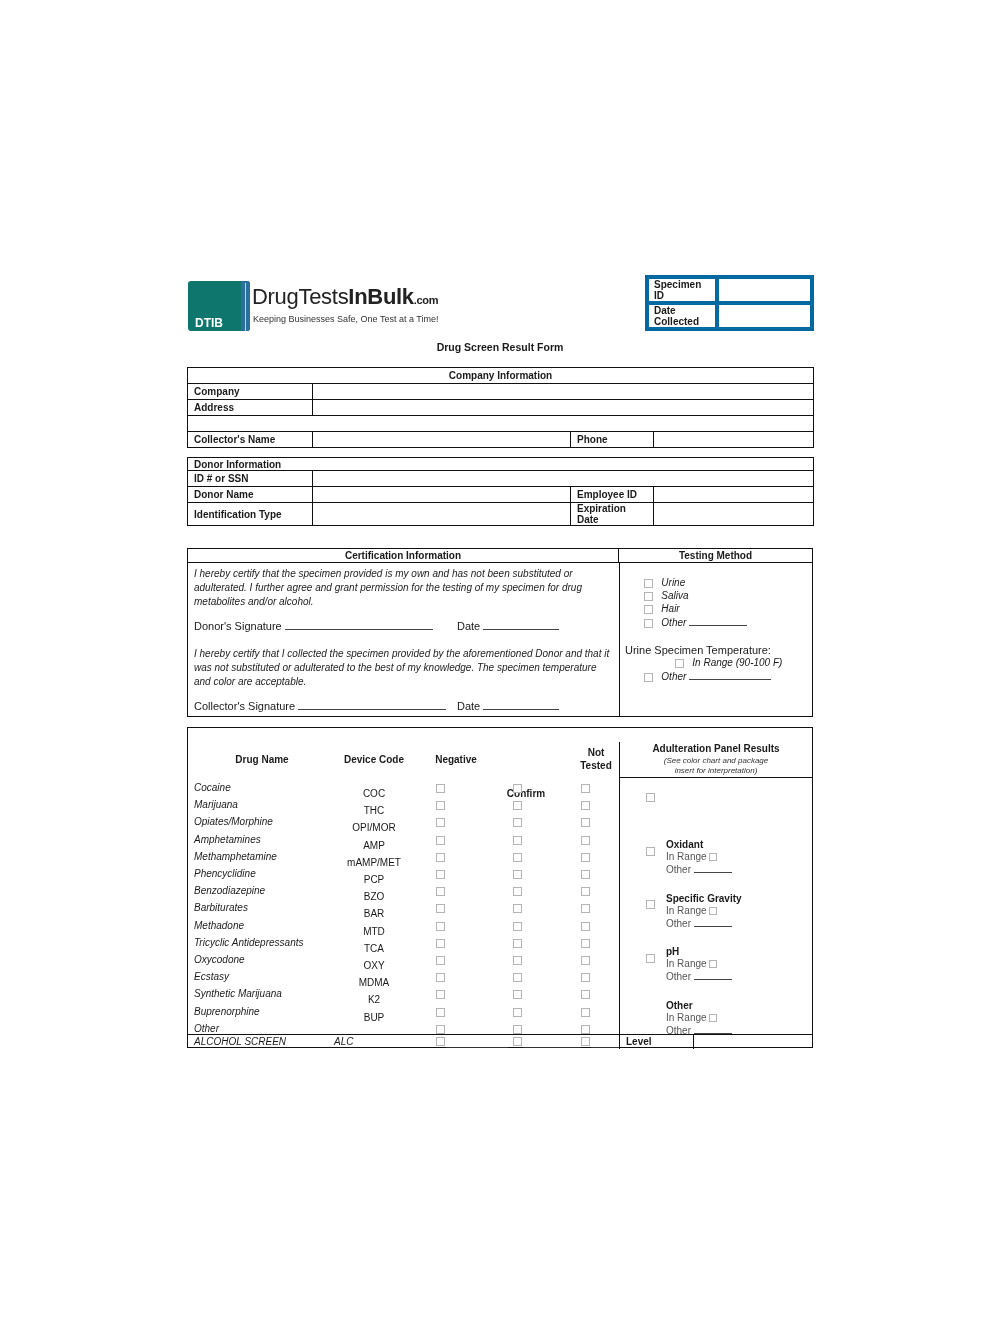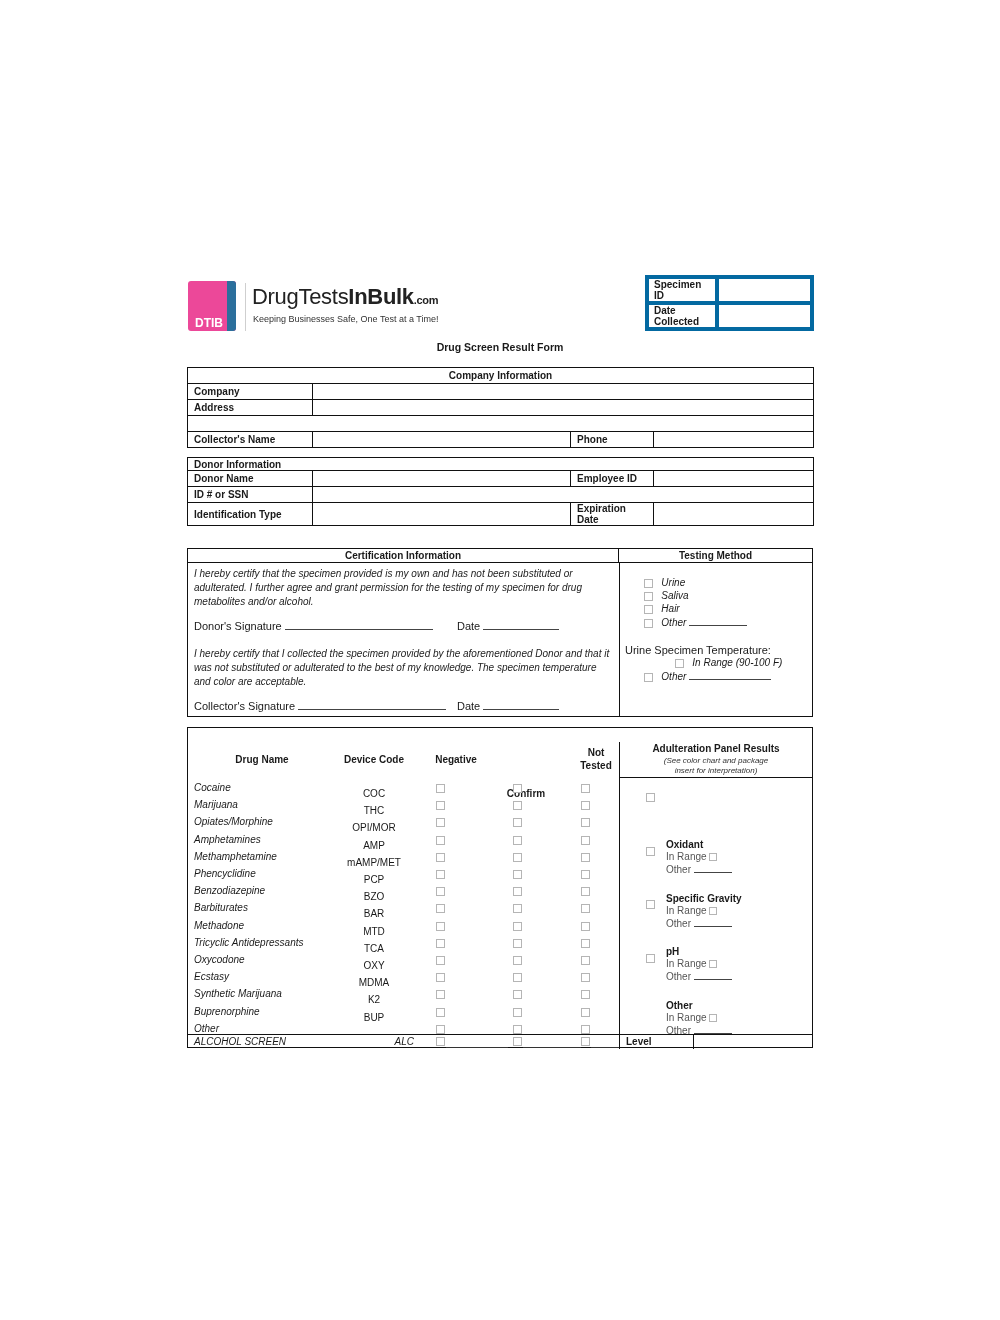--- a/index.html
+++ b/index.html
@@ -4,21 +4,21 @@
 <style>
   * { box-sizing: border-box; margin: 0; padding: 0; }
   html, body { width: 1000px; height: 1320px; background: #ffffff; }
   body { position: relative; font-family: "Liberation Sans", sans-serif; color: #1a1a1a; overflow: hidden; }
   .cond { font-family: "Liberation Sans Narrow", "Liberation Sans", sans-serif; }
   .b { font-weight: bold; }
   .i { font-style: italic; }
   .abs { position: absolute; }
 
   
-  .logo-box { left: 188px; top: 281px; width: 48px; height: 50px; background: #ec4899; border-radius: 3px; }
+  .logo-box { left: 188px; top: 281px; width: 62px; height: 50px; background: #0f766e; border-radius: 3px; }
   .logo-box::after { content: ""; position: absolute; right: 0; top: 0; width: 9px; height: 50px; background: #2b6f9c; border-radius: 0 3px 3px 0; }
   .logo-text { left: 0; bottom: 1px; width: 42px; text-align: center; color: #fff; font-weight: bold; font-size: 12px; z-index: 1; }
   .logo-divider { left: 245px; top: 283px; width: 1px; height: 48px; background: #cfcfcf; }
   .brand { left: 252px; top: 284px; font-size: 22px; color: #222; letter-spacing: -0.3px; }
   .brand .bold { font-weight: bold; }
   .brand .dotcom { font-size: 11px; font-weight: bold; }
   .tagline { left: 253px; top: 314px; font-size: 9px; color: #333; }
 
   .spec-table { left: 645px; top: 275px; width: 169px; border-collapse: collapse; }
   .spec-table td { border: 4px solid #0369a1; height: 17px; font-size: 10px; padding: 0 5px; }
@@ -120,28 +120,28 @@
       <col style="width:125px">
       <col style="width:258px">
       <col style="width:83px">
       <col style="width:160px">
     </colgroup>
   <tbody>
       <tr>
         <td class="lbl" colspan="4" style="height:13px">Donor Information</td>
       </tr>
   <tr>
-    <td class="lbl">Donor Name</td>
-    <td></td>
-    <td class="lbl">Employee ID</td>
-    <td></td>
-  </tr>
-  <tr>
     <td class="lbl">ID # or SSN</td>
     <td colspan="3"></td>
+  </tr>
+  <tr>
+    <td class="lbl">Donor Name</td>
+    <td></td>
+    <td class="lbl">Employee ID</td>
+    <td></td>
   </tr>
   <tr>
     <td class="lbl">Identification Type</td>
     <td></td>
     <td class="lbl">Expiration Date</td>
     <td></td>
   </tr>
 </tbody>
   </table>
 
@@ -323,21 +323,21 @@
       <span class="abs cb" style="left:458px; top:225.5px"></span>
       <div class="ad-item" style="left:478px; top:223.5px">
         <div class="t">Other</div>
         <div class="sub"><span>In Range</span> <span class="cb" style="width:8px;height:8px"></span></div>
         <div class="sub"><span>Other</span> <span class="line" style="width:38px;"></span></div>
       </div>
     </div>
 
   <div class="abs alc-row">
     <span class="abs i" style="left:6px; top:1px;">ALCOHOL SCREEN</span>
-    <span class="abs i" style="left:146px; width:80px; text-align:right; top:1px;">ALC</span>
+    <span class="abs i" style="left:146px; width:80px; text-align:left; top:1px;">ALC</span>
     <span class="abs cb" style="left:248px; top:2px;"></span>
     <span class="abs" style="left:258px; top:12px; width:62px; border-bottom:1px solid #333;"></span>
     <span class="abs cb" style="left:325px; top:2px;"></span>
     <span class="abs" style="left:335px; top:12px; width:58px; border-bottom:1px solid #333;"></span>
     <span class="abs cb" style="left:393px; top:2px;"></span>
     <span class="abs" style="left:403px; top:12px; width:28px; border-bottom:1px solid #333;"></span>
     <span class="abs" style="left:431px; top:-1px; width:1px; height:15px; background:#111;"></span>
     <span class="abs b" style="left:438px; top:1px;">Level</span>
     <span class="abs" style="left:505px; top:-1px; width:1px; height:15px; background:#111;"></span>
     <span class="abs" style="left:506px; top:0; width:118px; height:13px;"></span>

